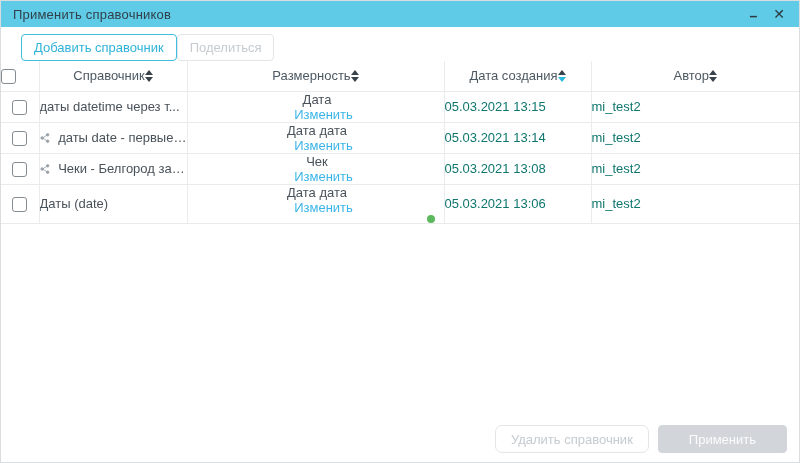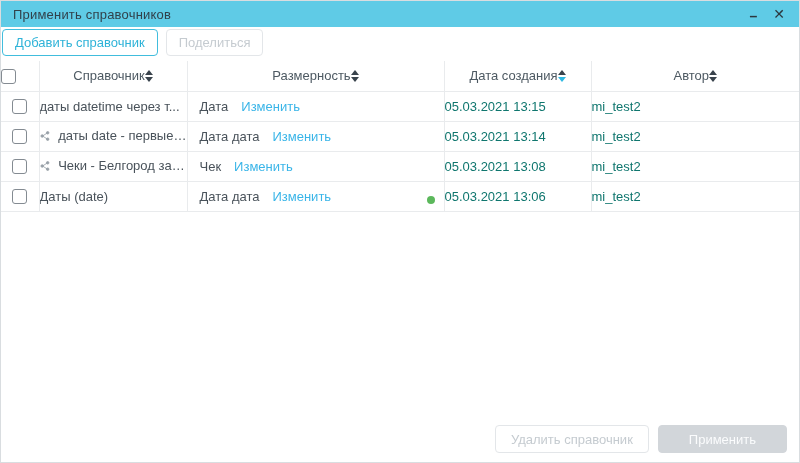--- a/index.html
+++ b/index.html
@@ -29,22 +29,22 @@
   .win-controls { display:flex; align-items:center; gap:16px; padding-right:4px; }
   .win-btn {
     font-size:14px; line-height:1; color:#2c373e; cursor:default;
     display:inline-block;
   }
   .win-btn.min { transform:translateY(2px); font-weight:bold; }
 
   
   .toolbar {
     height:34px;
-    display:flex; align-items:flex-start; gap:8px;
-    padding:0 1px; padding-top:2px;
+    display:flex; align-items:flex-end; 
+    padding:0 20px; padding-top:2px;
   }
   .btn {
     height:27px;
     border-radius:4px;
     font-family:inherit;
     font-size:13px;
     padding:0 12px;
     background:#ffffff;
     display:inline-flex; align-items:center; justify-content:center;
     white-space:nowrap;
@@ -84,38 +84,38 @@
   }
   .sort { display:inline-flex; flex-direction:column; align-items:center; gap:2px; cursor:pointer; }
   .sort i { display:block; width:0; height:0; border-left:4px solid transparent; border-right:4px solid transparent; }
   .sort .up   { border-bottom:5px solid #39434c; }
   .sort .down { border-top:5px solid #39434c; }
   .sort .down.active { border-top-color:#2db8e2; }
 
   .cell-name { padding:0 6px 0 12px; }
   .share-ic { display:inline-block; vertical-align:-1px; margin-right:5px; }
   .cell-dim  { }
-  .dim-inner { display:flex; align-items:flex-end; padding:0 9px 0 12px; }
+  .dim-inner { display:flex; align-items:center; padding:0 9px 0 12px;flex-direction:column; }
   .edit-link { color:#3ab5e8; text-decoration:none; margin-left:13px; cursor:pointer; }
   .dot {
     width:8px; height:8px; border-radius:50%;
     background:#5cb85c; margin-left:auto; flex:0 0 auto;
   }
   .cell-date, .cell-author { padding:0 8px 0 10px; color:#0f766e; }
 
   
   .footer {
     position:absolute; right:12px; bottom:9px;
     display:flex; gap:9px;
   }
   .btn-apply {
     border:1px solid #d2d6da; background:#d2d6da; color:#fbfcfd;
     height:28px; padding:0 30px;
   }
-  .btn-del { height:28px; padding:0 15px; }
+  .btn-del { height:28px; padding:0 15px;border-radius:7px; }
 </style>
 </head>
 <body>
 
 <div class="window">
 
   <div class="titlebar">
     <span class="title">Применить справочников</span>
     <span class="win-controls">
       <span class="win-btn min">–</span>

